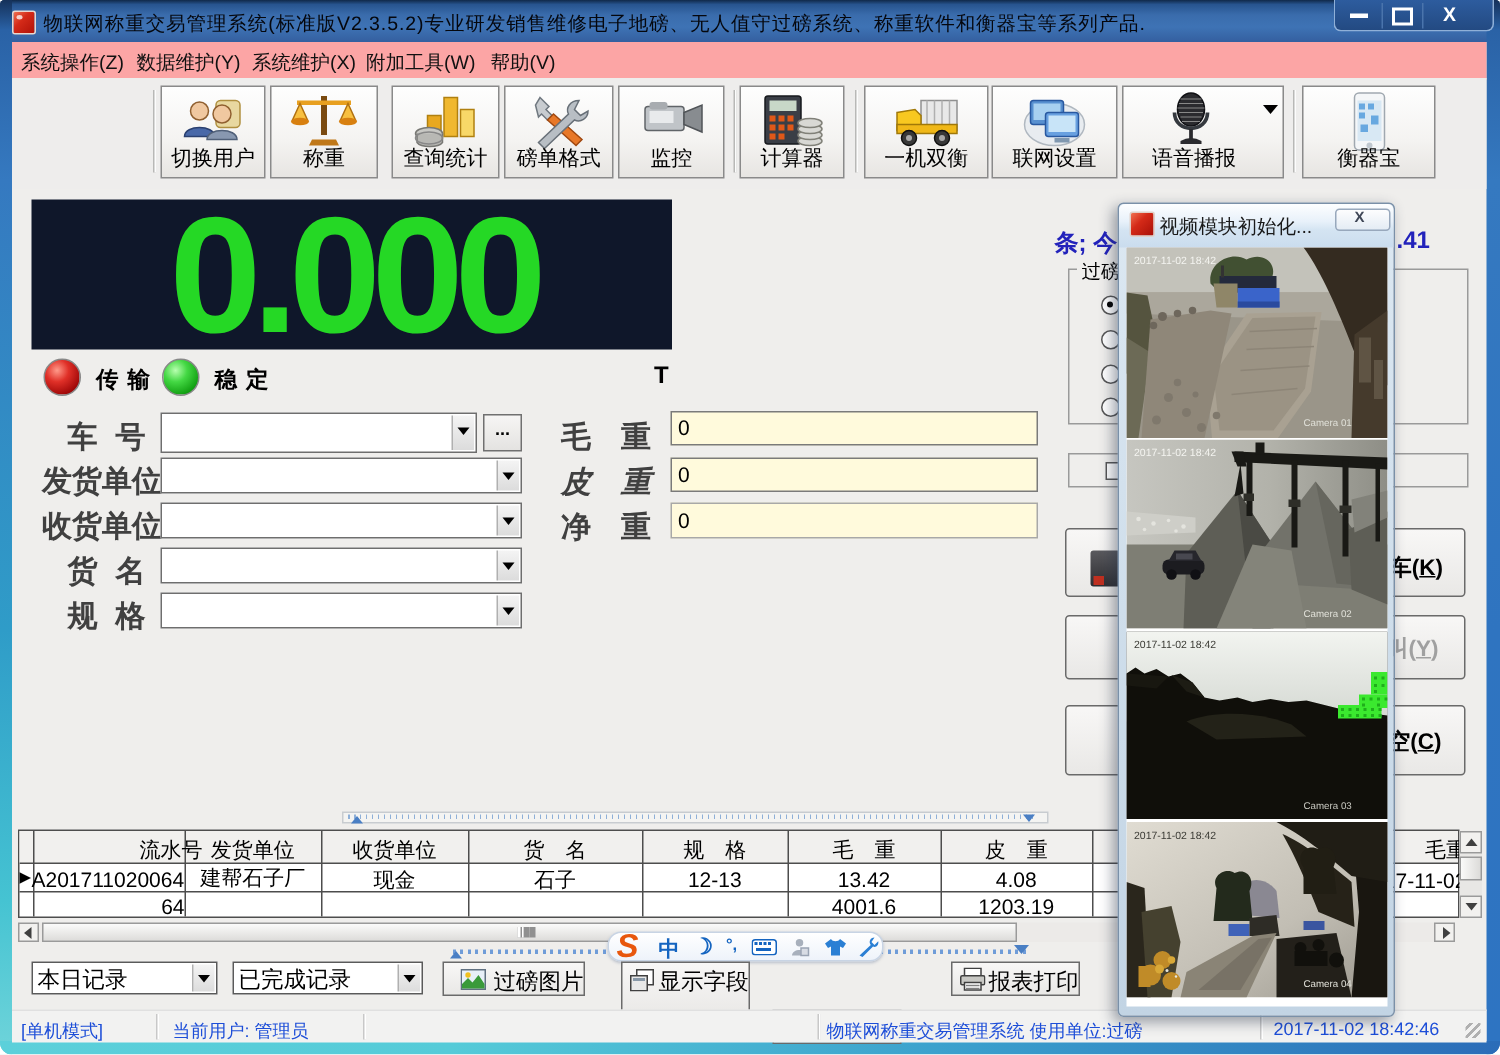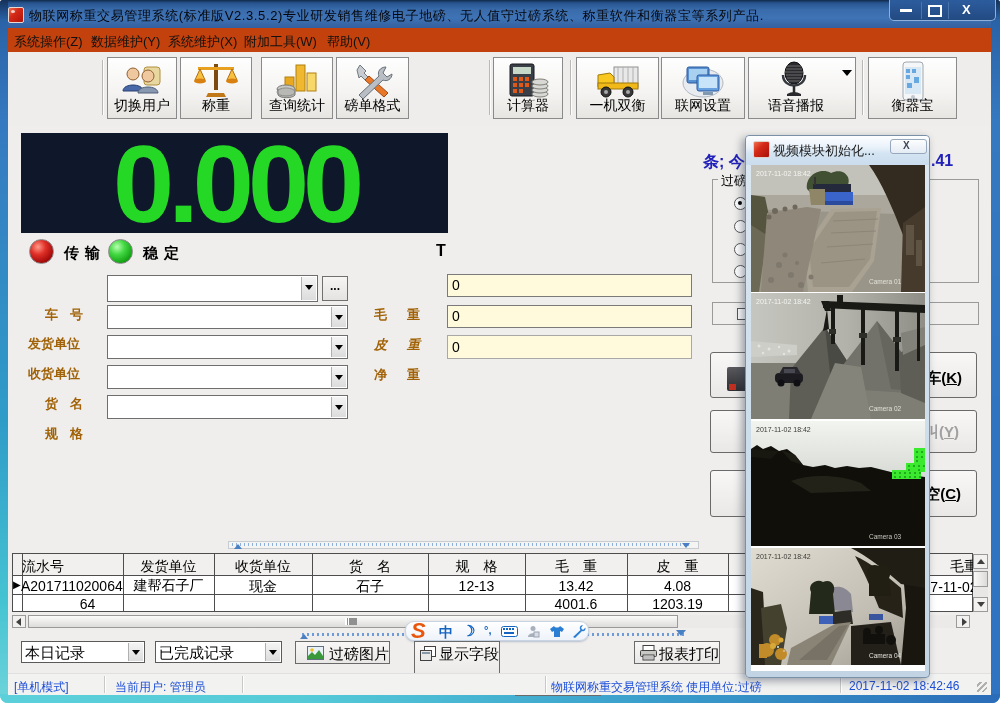--- a/index.html
+++ b/index.html
@@ -11,35 +11,35 @@
   #bleft{left:0;top:0;width:8px;height:703px;background:linear-gradient(180deg,#15315a 0,#2a62a6 20px,#3579c0 120px,#2f9cc8 420px,#45c3d2 600px,#6fd4da 703px);}
   #bright{left:991px;top:0;width:9px;height:703px;background:linear-gradient(180deg,#15315a 0,#2a62a6 20px,#3579c0 120px,#2f74c0 420px,#2e74c2 703px);}
   #bbottom{left:0;top:694px;width:1000px;height:9px;background:linear-gradient(90deg,#5cd0da 0,#55cbd8 300px,#3a9ecc 650px,#2b6cb8 1000px);}
   #titlebar{left:0;top:0;width:1000px;height:28px;background:linear-gradient(180deg,#10294a 0,#27548f 3px,#3a6cac 10px,#3e73b5 18px,#345f9f 28px);}
   #title-ico{left:8px;top:7px;width:16px;height:16px;background:linear-gradient(135deg,#f07050 0,#d42a18 40%,#b01208 100%);border:1px solid #e8d8d0;border-radius:2px;box-sizing:border-box;}
   #title-tx{left:29px;top:7px;font-size:13px;letter-spacing:0.62px;color:#05070d;white-space:nowrap;}
   
   #capbtns{left:889px;top:0;width:107px;height:21px;background:linear-gradient(180deg,#2d5c9e,#234a82);border:1px solid #8fb0d8;border-top:none;border-radius:0 0 5px 5px;box-sizing:border-box;}
   .capdiv{position:absolute;top:2px;width:1px;height:17px;background:#4a74ac;}
   
-  #menubar{left:8px;top:28px;width:983px;height:24px;background:#c2410c;border-bottom:1px solid #d8d8d8;}
+  #menubar{left:8px;top:28px;width:983px;height:24px;background:#fca5a5;border-bottom:1px solid #d8d8d8;}
   .menu-it{position:absolute;top:5px;font-size:13px;color:#111;}
   
   #toolbar{left:8px;top:52px;width:983px;height:74px;background:#eeedec;}
   .tbtn{position:absolute;top:5px;height:62px;background:linear-gradient(180deg,#fefefe 0,#f4f3f1 60%,#e7e5e2 100%);border:1px solid #8a8a8a;box-sizing:border-box;}
   .tbtn .cap{position:absolute;bottom:3px;left:0;right:0;text-align:center;font-size:14px;color:#000;white-space:nowrap;}
   .tbtn svg{position:absolute;top:3px;left:50%;transform:translateX(-50%);}
   .tsep{position:absolute;top:8px;width:1px;height:55px;background:#b8b8b6;border-right:1px solid #fcfcfc;}
   
   #led{left:21px;top:133px;width:427px;height:100px;background:#0f172a;}
   #led .dig{position:absolute;left:92px;top:-13px;font-size:110px;font-weight:bold;color:#25d825;letter-spacing:-6px;}
   .lamp{position:absolute;width:23px;height:23px;border-radius:50%;}
   .ltext{position:absolute;font-size:15px;font-weight:bold;color:#000;letter-spacing:6px;}
   
-  .flabel{position:absolute;font-size:13px;font-weight:bold;color:#a16207;white-space:nowrap;margin-top:28px;}
+  .flabel{position:absolute;font-size:20px;font-weight:bold;color:#404040;white-space:nowrap;}
   .combo{position:absolute;background:#fff;border:1px solid #6e6e6e;box-sizing:border-box;}
   .combo .arr{position:absolute;right:1px;top:1px;bottom:1px;width:14px;background:linear-gradient(180deg,#f4f4f4,#dcdcdc);border-left:1px solid #b0b0b0;}
   .combo .arr:after{content:"";position:absolute;left:3px;top:8px;border:4px solid transparent;border-top:5px solid #000;}
   .ybox{position:absolute;left:447px;width:245px;background:#fffadc;border:1px solid #7a7a7a;box-sizing:border-box;font-size:14px;color:#000;padding-left:4px;}
   
   .gbox{position:absolute;border:1px solid #9a9a9a;box-sizing:border-box;}
   
   .tline{position:absolute;background:#4d4d4d;}
   .tcell{position:absolute;font-size:14px;color:#000;white-space:nowrap;}
   
@@ -115,20 +115,29 @@
         </svg>
       <span class="cap">查询统计</span>
     </div>
     <div class="tbtn" style="left:328px;width:73px;">
       <svg width="46" height="40" viewBox="0 0 46 40">
           <path d="M10 4 L16 10 L14 12 L18 16 L15 19 L11 15 L9 17 L7 9 Z" fill="#c8ccd0" stroke="#707880"></path>
           <path d="M15 19 L34 36 L38 32 L19 15 Z" fill="#e87828" stroke="#a04810"></path>
           <path d="M36 6 C30 6 27 11 29 15 L9 34 L13 38 L33 19 C37 21 42 18 42 13 L37 16 L33 12 Z" fill="#b8bec4" stroke="#687078"></path>
         </svg>
       <span class="cap">磅单格式</span>
+    </div>
+    <div class="tbtn" style="left:404px;width:71px;">
+      <svg width="48" height="36" viewBox="0 0 48 36">
+          <rect x="6" y="10" width="26" height="16" rx="2" fill="#c0c4c8" stroke="#606468"></rect>
+          <rect x="9" y="7" width="12" height="5" rx="2" fill="#a8acb0"></rect>
+          <path d="M32 14 L44 9 L44 27 L32 22 Z" fill="#888c90" stroke="#505458"></path>
+          <rect x="9" y="13" width="16" height="8" fill="#e8eaec"></rect>
+        </svg>
+      <span class="cap">监控</span>
     </div>
     <div class="tsep" style="left:481px"></div>
     <div class="tbtn" style="left:485px;width:70px;">
       <svg width="44" height="40" viewBox="0 0 44 40">
           <rect x="4" y="3" width="24" height="32" rx="2" fill="#3a3e46" stroke="#16181c"></rect>
           <rect x="7" y="6" width="18" height="7" fill="#c8d8c8"></rect>
           <g fill="#e05818">
             <rect x="7" y="16" width="4" height="4"></rect>
             <rect x="13" y="16" width="4" height="4"></rect>
             <rect x="19" y="16" width="4" height="4"></rect>
@@ -288,40 +297,40 @@
   <div class="tline" style="left:214px;top:554px;width:1px;height:57px;"></div>
   <div class="tline" style="left:312px;top:554px;width:1px;height:57px;"></div>
   <div class="tline" style="left:428px;top:554px;width:1px;height:57px;"></div>
   <div class="tline" style="left:525px;top:554px;width:1px;height:57px;"></div>
   <div class="tline" style="left:627px;top:554px;width:1px;height:57px;"></div>
   <div class="tline" style="left:728px;top:554px;width:1px;height:57px;"></div>
   <div class="tline" style="left:830px;top:554px;width:1px;height:57px;"></div>
 
   <div class="tline" style="left:13px;top:594px;width:959px;height:1px;"></div>
 
-  <span class="tcell" style="left:22px;width:101px;top:558px;text-align:left;">流水号</span>
+  <span class="tcell" style="left:34px;width:101px;top:558px;text-align:right;">流水号</span>
   <span class="tcell" style="left:123px;width:91px;top:558px;text-align:center;">发货单位</span>
   <span class="tcell" style="left:214px;width:98px;top:558px;text-align:center;">收货单位</span>
   <span class="tcell" style="left:312px;width:116px;top:558px;text-align:center;">货　名</span>
   <span class="tcell" style="left:428px;width:97px;top:558px;text-align:center;">规　格</span>
   <span class="tcell" style="left:525px;width:102px;top:558px;text-align:center;">毛　重</span>
   <span class="tcell" style="left:627px;width:101px;top:558px;text-align:center;">皮　重</span>
   <span class="tcell" style="left:950px;top:558px;width:23px;overflow:hidden;">毛重时间</span>
 
   <span class="tcell" style="left:13px;top:579px;font-size:10px;">▶</span>
   <span class="tcell" style="left:21px;top:578px;">A201711020064</span>
   <span class="tcell" style="left:123px;width:91px;top:577px;text-align:center;">建帮石子厂</span>
   <span class="tcell" style="left:214px;width:98px;top:578px;text-align:center;">现金</span>
   <span class="tcell" style="left:312px;width:116px;top:578px;text-align:center;">石子</span>
   <span class="tcell" style="left:428px;width:97px;top:578px;text-align:center;">12-13</span>
   <span class="tcell" style="left:525px;width:102px;top:578px;text-align:center;">13.42</span>
   <span class="tcell" style="left:627px;width:101px;top:578px;text-align:center;">4.08</span>
   <span class="tcell" style="left:907px;top:579px;">2017-11-02</span>
 
-  <span class="tcell" style="left:22px;width:101px;top:596px;text-align:center;padding-left:30px;box-sizing:border-box;">64</span>
+  <span class="tcell" style="left:22px;width:101px;top:596px;text-align:right;padding-left:30px;box-sizing:border-box;">64</span>
   <span class="tcell" style="left:525px;width:102px;top:596px;text-align:center;">4001.6</span>
   <span class="tcell" style="left:627px;width:101px;top:596px;text-align:center;">1203.19</span>
 
   <div class="abs" style="left:973px;top:554px;width:15px;height:58px;background:#e8e7e5;"></div>
   <div class="sbtn" style="left:973px;top:554px;width:15px;height:15px;">
       <div style="position:absolute;left:3px;top:5px;border:4px solid transparent;border-bottom:5px solid #404040;margin-top:-5px;"></div>
     </div>
   <div class="sbtn" style="left:973px;top:571px;width:15px;height:16px;background:linear-gradient(90deg,#fafaf9,#dcdbd9);"></div>
   <div class="sbtn" style="left:973px;top:597px;width:15px;height:15px;">
       <div style="position:absolute;left:3px;top:4px;border:4px solid transparent;border-top:5px solid #404040;"></div>

